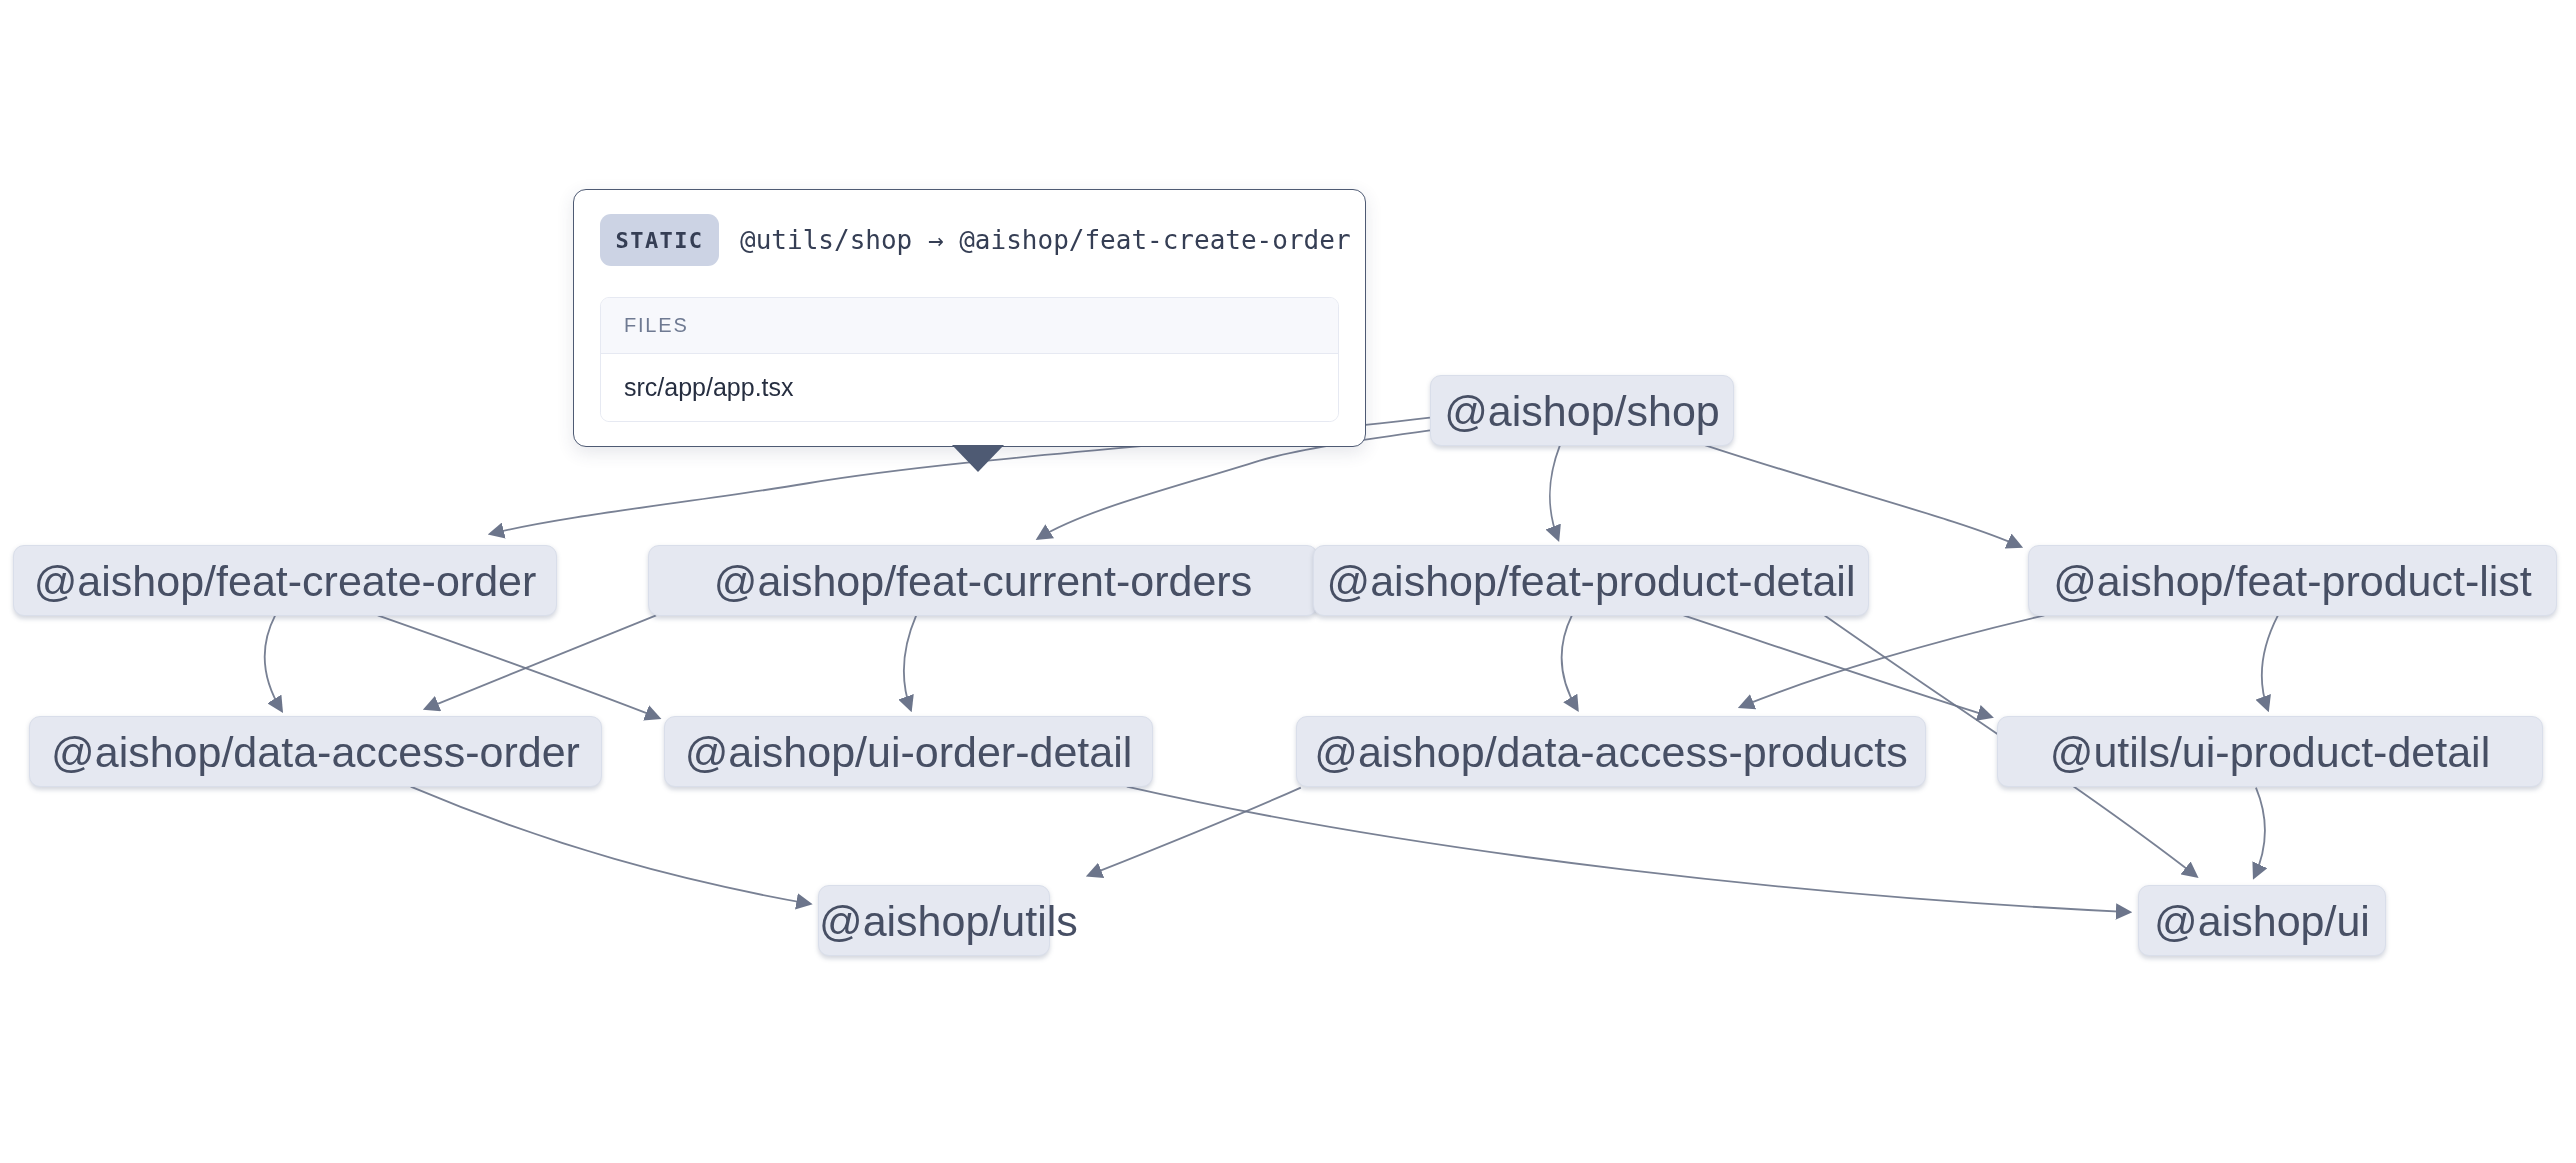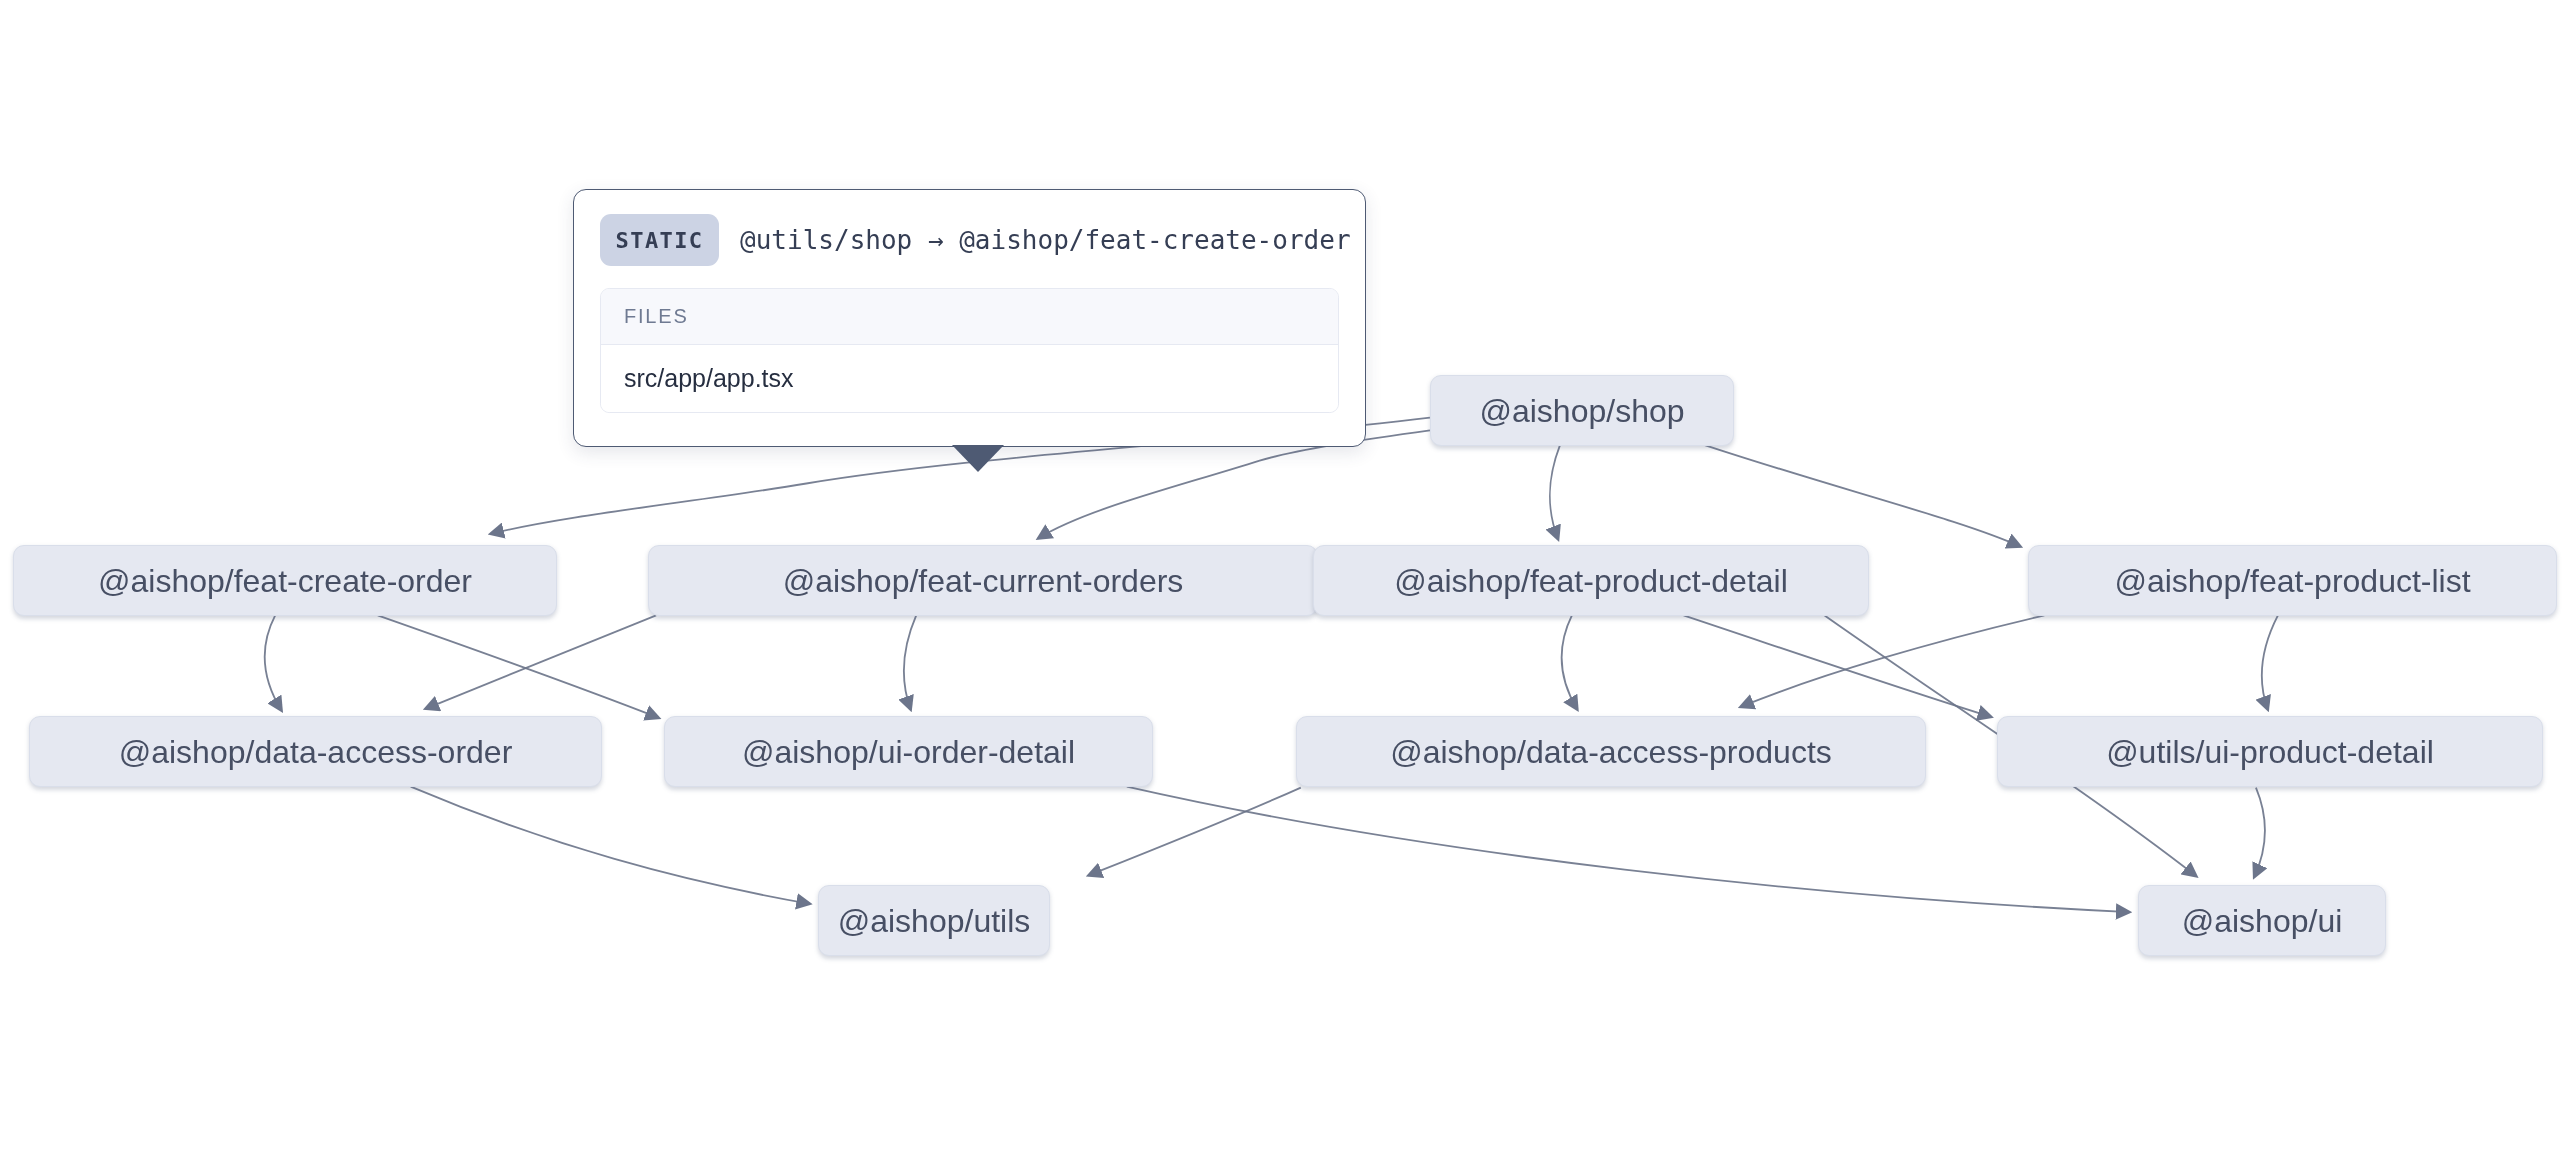--- a/index.html
+++ b/index.html
@@ -20,21 +20,21 @@
   #stage{
     position:relative;width:2576px;height:1163px;background:#ffffff;
     overflow:hidden;font-family:"Liberation Sans",sans-serif;
   }
   #edge-layer{position:absolute;left:0;top:0;width:2576px;height:1163px;}
   .edge{fill:none;stroke:var(--edge);stroke-width:2px;opacity:.9;}
   .node{
     position:absolute;height:71px;line-height:71px;text-align:center;
     background:var(--node-fill);border:0.9px solid var(--node-border);
     border-radius:11px;box-sizing:border-box;
-    color:var(--node-text);font-size:32px;white-space:nowrap;
+    color:var(--node-text);font-size:43px;white-space:nowrap;
     box-shadow:0 2.7px 4.6px rgba(90,102,130,.25);
     cursor:pointer;
   }
   #tooltip{
     position:absolute;left:573px;top:189px;width:793px;height:258px;
     box-sizing:border-box;background:#ffffff;
     border:1.8px solid var(--tooltip-border);border-radius:13px;
     box-shadow:0 5.5px 16.5px rgba(50,60,90,.12);
     padding:24px 26px;z-index:30;
   }
@@ -43,21 +43,21 @@
     background:var(--badge-bg);color:var(--badge-text);
     font-family:"DejaVu Sans Mono",monospace;font-weight:700;
     font-size:22px;letter-spacing:1.4px;
     padding:13.7px 15.6px;border-radius:11px;flex:0 0 auto;
   }
   .tt-title{
     font-family:"DejaVu Sans Mono",monospace;font-size:26px;
     color:var(--badge-text);white-space:nowrap;
   }
   .tt-files{
-    margin-top:22px;border:0.9px solid var(--panel-border);
+    margin-top:31px;border:0.9px solid var(--panel-border);
     border-radius:9.2px;overflow:hidden;
   }
   .tt-files-head{
     background:var(--files-head-bg);border-bottom:0.9px solid var(--panel-border);
     padding:15.6px 23px;font-size:20px;letter-spacing:1.8px;
     color:var(--files-head-text);
   }
   .tt-file-row{
     background:#ffffff;padding:19px 23px;font-size:25px;color:var(--file-text);
   }

